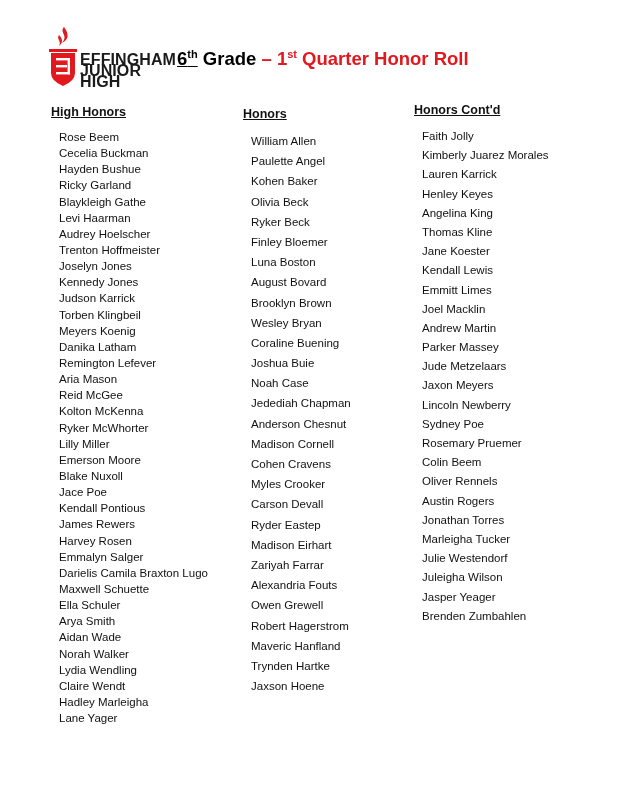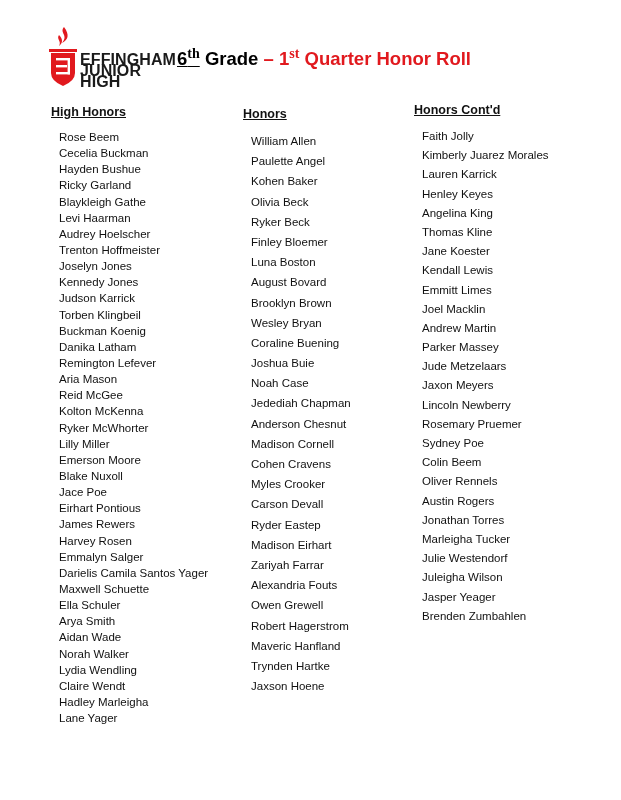--- a/index.html
+++ b/index.html
@@ -4,21 +4,21 @@
 <style>
   html, body { margin:0; padding:0; background:#ffffff; }
   body { width:621px; height:800px; position:relative; overflow:hidden; font-family:"Liberation Sans", sans-serif; color:#111; }
   .logo { position:absolute; left:48px; top:25px; width:120px; height:65px; }
   .logo svg { position:absolute; left:0; top:0; }
   .logo-text { position:absolute; left:32px; top:29px; font-family:"Liberation Sans", sans-serif; font-weight:bold; font-size:16px; line-height:11px; color:#1a1a1a; letter-spacing:0.1px; }
   .logo-text div { white-space:nowrap; }
   .title { position:absolute; left:177px; top:48px; font-family:"Liberation Sans", sans-serif; font-weight:bold; font-size:18.5px; white-space:nowrap; }
   .title .grade { color:#000; }
   .title .grade .num { text-decoration:underline; }
-  .title sup { font-size:14px; vertical-align:7px; line-height:0;font-family:Liberation Serif, serif; }
+  .title sup { font-size:11px; vertical-align:7px; line-height:0; }
   .title .red { color:#e1191e;margin-top:33px; }
   .col { position:absolute; }
   .col-head { font-weight:bold; font-size:12.5px; text-decoration:underline; color:#111; white-space:nowrap; }
   .col ul { list-style:none; margin:8px; padding:0; }
   .col li { font-size:11.5px; white-space:nowrap; color:#111; }
   #col1 { left:51px; top:104px; }
   #col1 li { height:16.15px; line-height:16.15px; }
   #col1 .col-head { height:17px; line-height:17px; }
   #col2 { left:243px; top:105px; }
   #col2 li { height:20.2px; line-height:20.2px; }
@@ -65,36 +65,36 @@
       <li>Hayden Bushue</li>
       <li>Ricky Garland</li>
       <li>Blaykleigh Gathe</li>
       <li>Levi Haarman</li>
       <li>Audrey Hoelscher</li>
       <li>Trenton Hoffmeister</li>
       <li>Joselyn Jones</li>
       <li>Kennedy Jones</li>
       <li>Judson Karrick</li>
       <li>Torben Klingbeil</li>
-      <li>Buckman Koenig</li>
+      <li>Meyers Koenig</li>
       <li>Danika Latham</li>
       <li>Remington Lefever</li>
       <li>Aria Mason</li>
       <li>Reid McGee</li>
       <li>Kolton McKenna</li>
       <li>Ryker McWhorter</li>
       <li>Lilly Miller</li>
       <li>Emerson Moore</li>
       <li>Blake Nuxoll</li>
       <li>Jace Poe</li>
-      <li>Eirhart Pontious</li>
+      <li>Kendall Pontious</li>
       <li>James Rewers</li>
       <li>Harvey Rosen</li>
       <li>Emmalyn Salger</li>
-      <li>Darielis Camila Santos Yager</li>
+      <li>Darielis Camila Braxton Lugo</li>
       <li>Maxwell Schuette</li>
       <li>Ella Schuler</li>
       <li>Arya Smith</li>
       <li>Aidan Wade</li>
       <li>Norah Walker</li>
       <li>Lydia Wendling</li>
       <li>Claire Wendt</li>
       <li>Hadley Marleigha</li>
       <li>Lane Yager</li>
     </ul>
@@ -145,22 +145,22 @@
       <li>Thomas Kline</li>
       <li>Jane Koester</li>
       <li>Kendall Lewis</li>
       <li>Emmitt Limes</li>
       <li>Joel Macklin</li>
       <li>Andrew Martin</li>
       <li>Parker Massey</li>
       <li>Jude Metzelaars</li>
       <li>Jaxon Meyers</li>
       <li>Lincoln Newberry</li>
+      <li>Sydney Poe</li>
       <li>Rosemary Pruemer</li>
-      <li>Sydney Poe</li>
       <li>Colin Beem</li>
       <li>Oliver Rennels</li>
       <li>Austin Rogers</li>
       <li>Jonathan Torres</li>
       <li>Marleigha Tucker</li>
       <li>Julie Westendorf</li>
       <li>Juleigha Wilson</li>
       <li>Jasper Yeager</li>
       <li>Brenden Zumbahlen</li>
     </ul>

